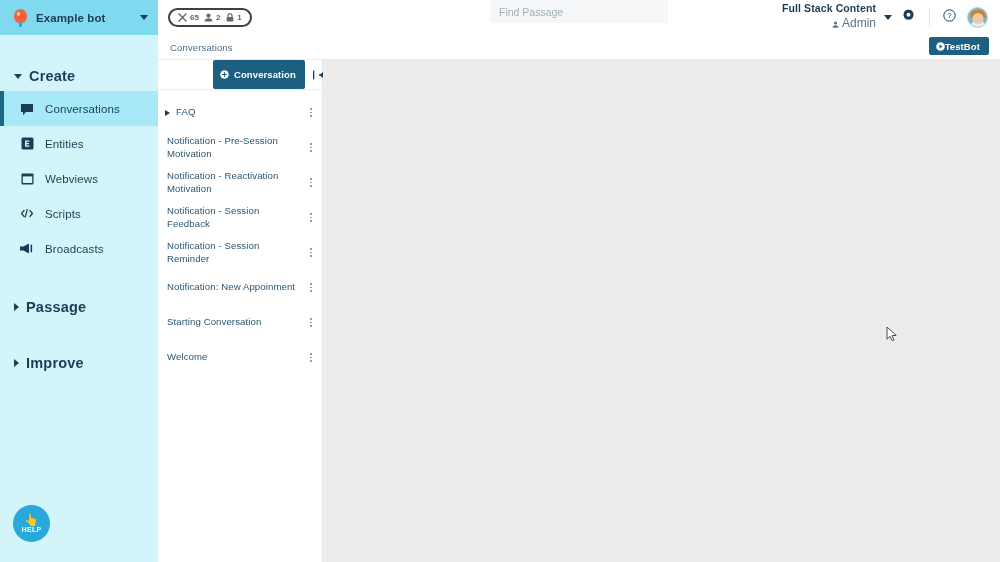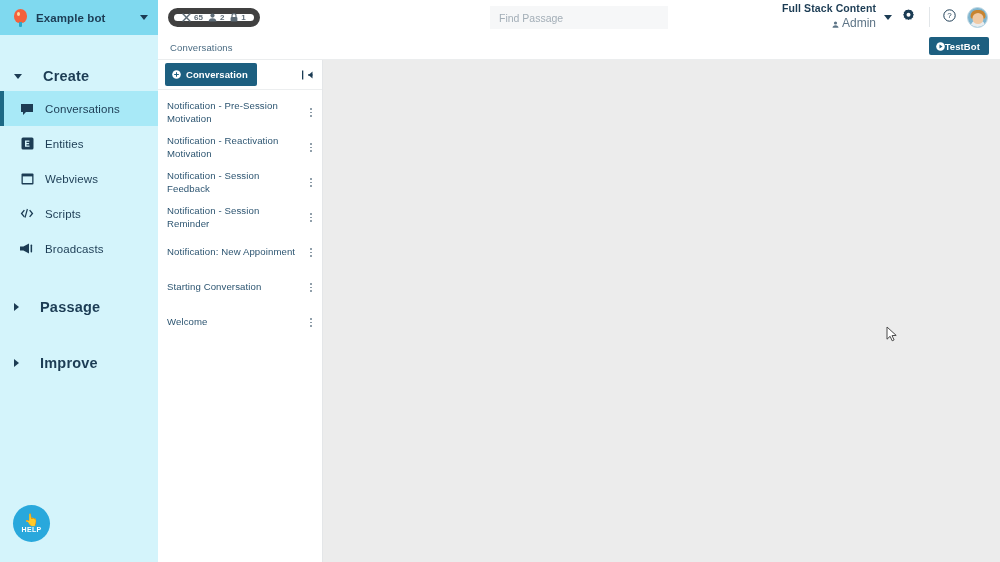--- a/index.html
+++ b/index.html
@@ -55,21 +55,21 @@
     letter-spacing: .1px; flex: 1;
   }
   .caret-down {
     width: 0; height: 0;
     border-left: 4px solid transparent;
     border-right: 4px solid transparent;
     border-top: 5px solid #1c3c54;
   }
 
   .nav-section {
-    display: flex; align-items: center; gap: 21px;
+    display: flex; align-items: center; gap: 7px;
     padding: 0 0 0 14px;
     height: 30px;
     margin-top: 26px;
   }
   .nav-section .tri-down {
     width: 0; height: 0;
     border-left: 4px solid transparent;
     border-right: 4px solid transparent;
     border-top: 5px solid #1c3c54;
   }
@@ -125,31 +125,31 @@
 
   .topbar {
     height: 35px; background: #ffffff;
     display: flex; align-items: center;
     padding: 0 12px 0 10px;
     position: relative;
     flex: 0 0 35px;
   }
   .stats-pill {
     display: flex; align-items: center; gap: 5px;
-    border: 6px solid #404040;
+    border: 2px solid #404040;
     border-radius: 11px;
     height: 19px; padding: 0 8px;
   }
   .stat { display: flex; align-items: center; gap: 3px; }
   .stat-ico { width: 9px; height: 9px; display:flex; align-items:center; justify-content:center; }
   .stat-num { font-size: 8px; color: #5d6b76; font-weight: bold; }
 
   .search-wrap {
     position: absolute; left: 50%; transform: translateX(-50%);
-    top: 6px;
+    top: 0;
   }
   .search-input {
     width: 178px; height: 23px;
     background: #f6f7f8;
     border: none; outline: none;
     font-size: 10.5px; color: #93a0ab;
     font-family: "Liberation Sans", sans-serif;
     padding: 0 9px;
   }
   .search-input::placeholder { color: #a3aeb7; }
@@ -217,28 +217,29 @@
     background: #ffffff;
     border-right: 1px solid #e4e6e8;
     display: flex; flex-direction: column;
   }
   .conv-panel-head {
     height: 30px; display: flex; align-items: center;
     padding: 0 9px 0 7px; gap: 8px;
     border-bottom: 1px solid #eceeef;
   }
   .new-conv-btn {
-    height: 23px;
+    height: 29px;
     background: #1d5f80;
     border: none; border-radius: 2px;
     color: #fff; font-size: 9.5px; font-weight: bold;
     font-family: "Liberation Sans", sans-serif;
     display: flex; align-items: center; gap: 5px;
     padding: 0 9px 0 7px; cursor: pointer;
     letter-spacing: .1px;
+    margin-left: 48px;
   }
   .plus-ico { width: 9px; height: 9px; display:flex; }
   .collapse-btn {
     margin-left: auto; cursor: pointer;
     width: 12px; height: 12px; display:flex; align-items:center; justify-content:center;
   }
 
   .conv-list { flex: 1; overflow-y: auto; padding-top: 5px; }
   .conv-row {
     display: flex; align-items: center;
@@ -471,20 +472,29 @@
           <span class="collapse-btn">
             <svg width="11" height="10" viewBox="0 0 11 10">
               <rect x="0" y="0.5" width="1.3" height="9" fill="#1c3c54"></rect>
               <path d="M10.5 1.5 6.5 5l4 3.5z" fill="#1c3c54"></path>
               <rect x="6" y="4.3" width="4.6" height="1.3" fill="#1c3c54"></rect>
             </svg>
           </span>
         </div>
 
         <div class="conv-list">
+          <div class="conv-row folder">
+            <span class="folder-tri"></span>
+            <span class="conv-name">FAQ</span>
+            <span class="kebab">
+                <i></i>
+                <i></i>
+                <i></i>
+              </span>
+          </div>
           <div class="conv-row">
             <span class="conv-name">Notification - Pre-Session Motivation</span>
             <span class="kebab">
                 <i></i>
                 <i></i>
                 <i></i>
               </span>
           </div>
           <div class="conv-row">
             <span class="conv-name">Notification - Reactivation Motivation</span>

